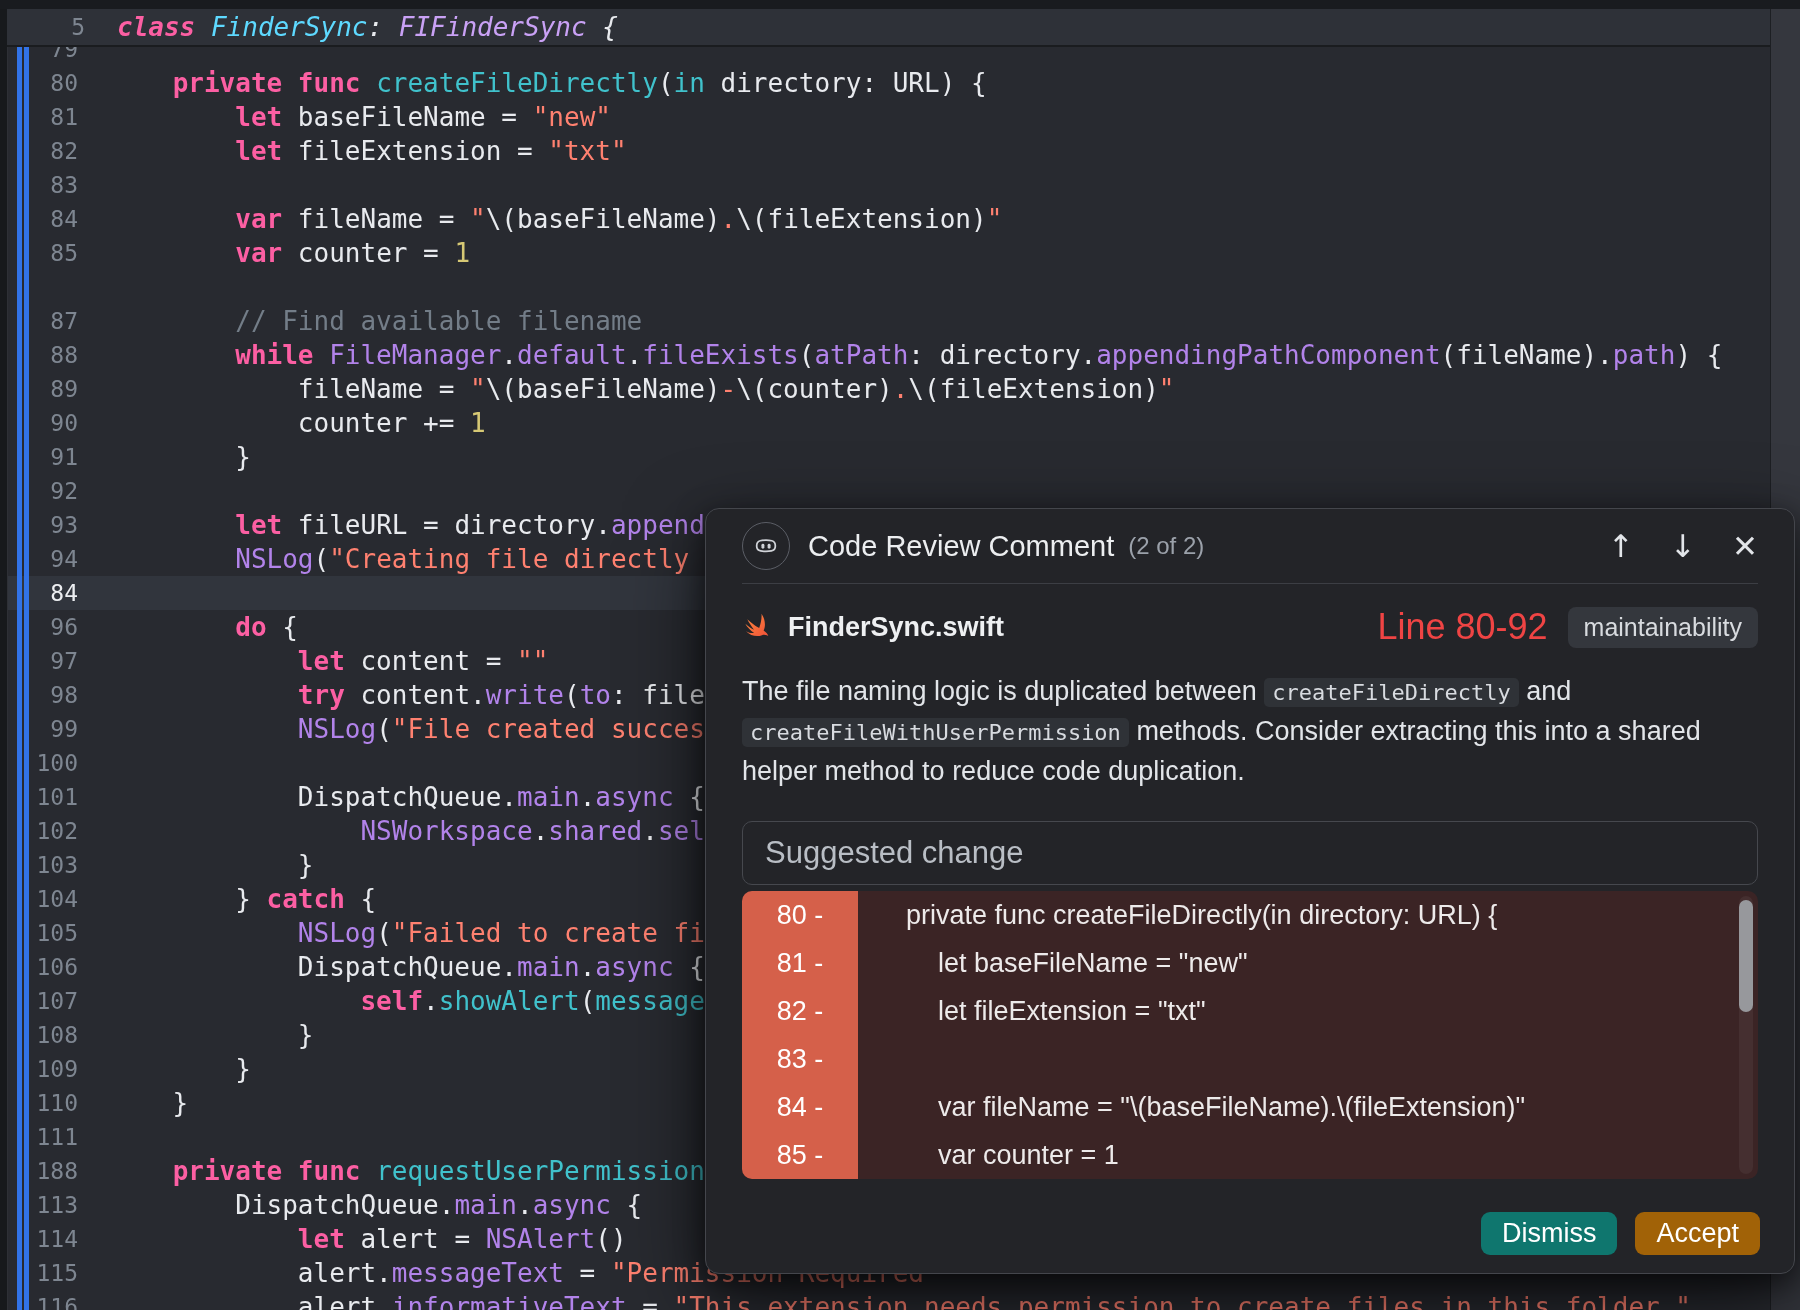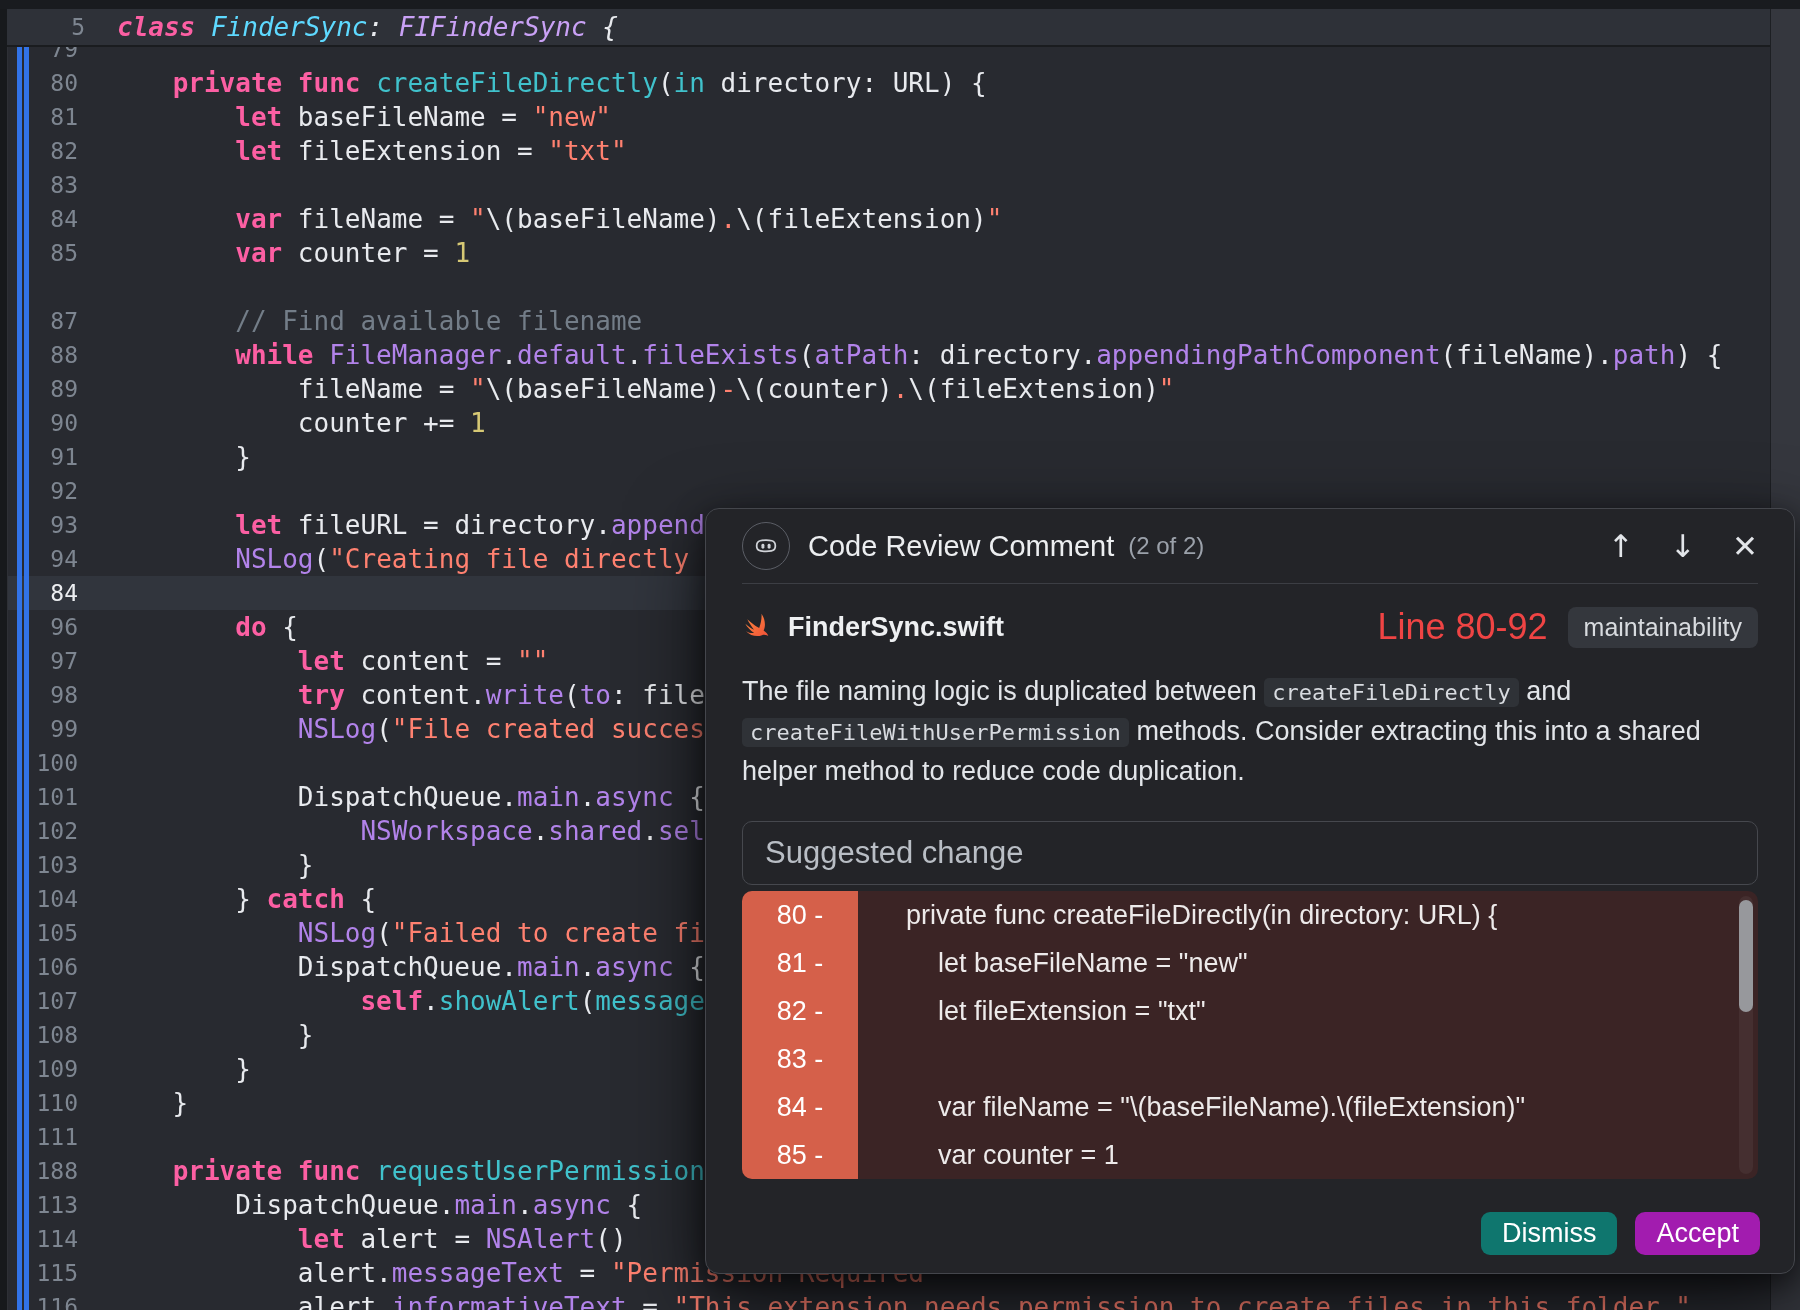--- a/index.html
+++ b/index.html
@@ -72,21 +72,21 @@
   .dc{flex:1;display:flex;align-items:center;font-size:27px;color:#edeaea;white-space:pre;}
   .ind1{padding-left:48px;} .ind2{padding-left:80px;}
   .dtrack{position:absolute;right:5px;top:5px;bottom:5px;width:14px;border-radius:7px;
           background:rgba(255,255,255,0.05);}
   .dthumb{position:absolute;right:5px;top:9px;width:14px;height:112px;border-radius:7px;
           background:#97989c;}
   .p-buttons{position:absolute;right:34px;bottom:18px;display:flex;gap:18px;}
   .btn{border:none;border-radius:9px;height:43px;padding:0 21px;font-size:27px;color:#ffffff;
        font-family:"Liberation Sans",sans-serif;cursor:pointer;}
   .btn-dismiss{background:#0f766e;}
-  .btn-accept{background:#a21caf;border-radius:10px;}
+  .btn-accept{background:#a16207;}
 </style>
 </head>
 <body>
 
 <div class="screen">
   <div class="top-strip"></div>
   <div class="left-strip"></div>
   <div class="right-strip"></div>
   <div class="blue-bar b1"></div>
   <div class="blue-bar b2"></div>

